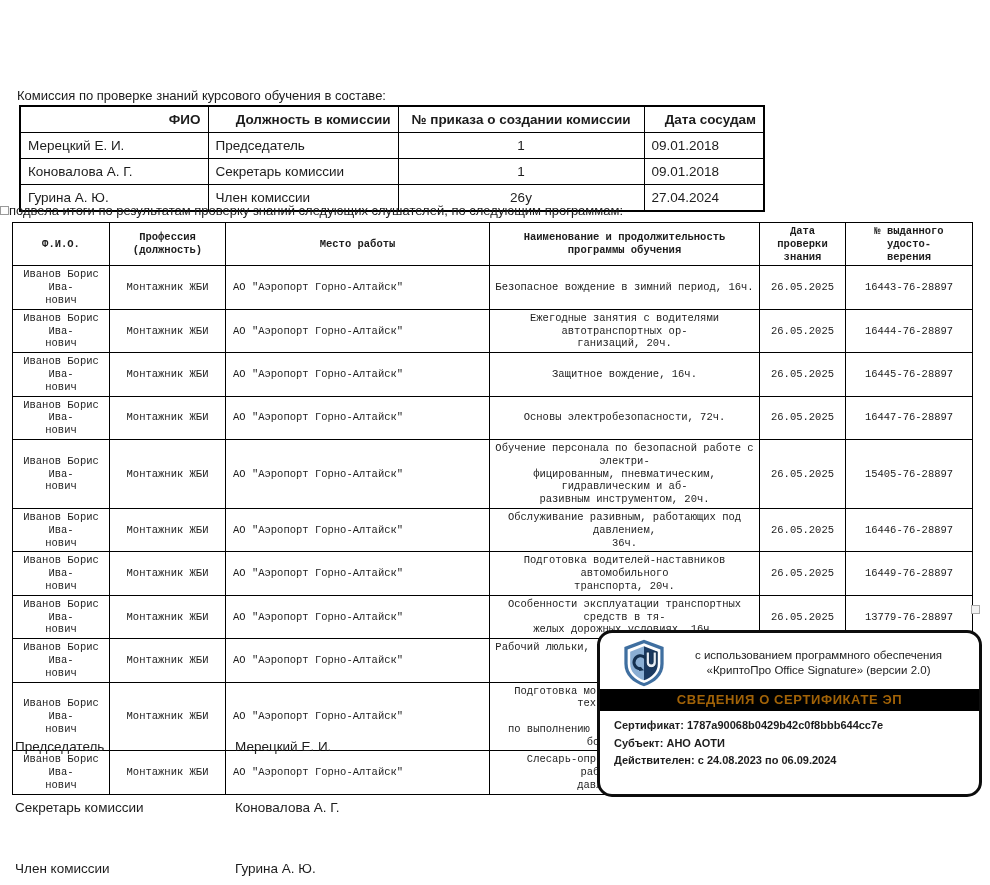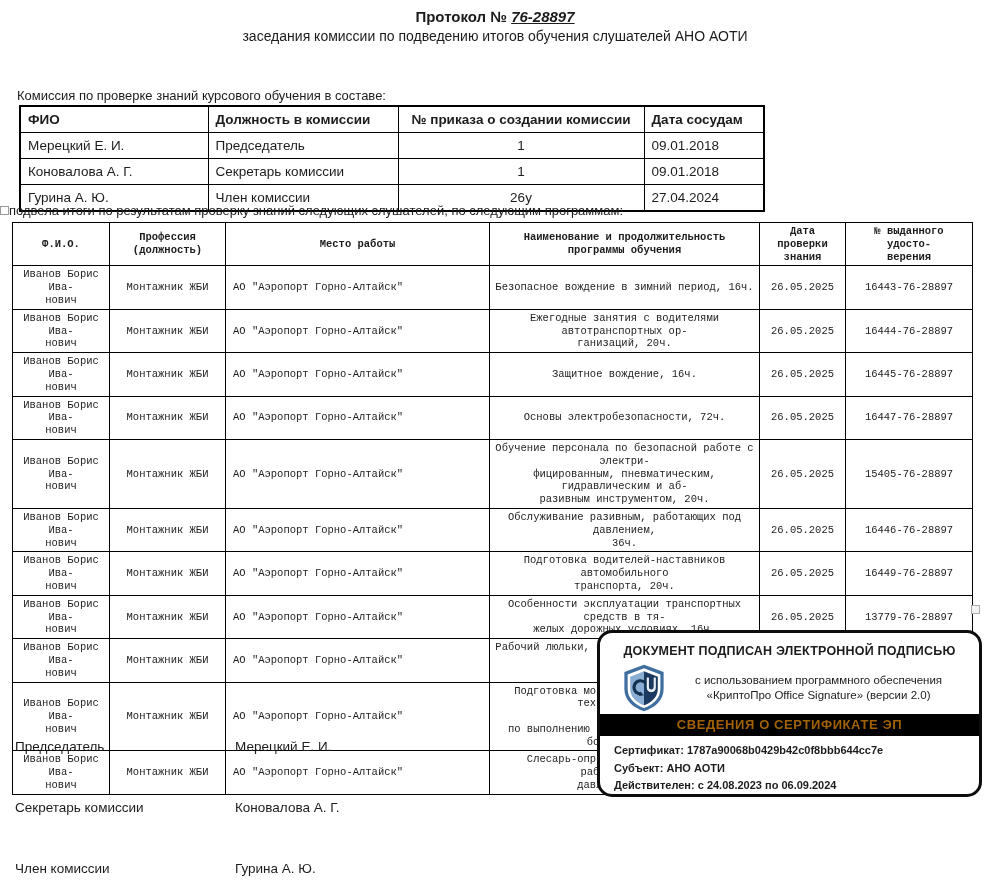--- a/index.html
+++ b/index.html
@@ -24,21 +24,21 @@
   }
   .resize-handle {
     position:absolute; left:971px; top:605px; width:7px; height:7px;
     border:1px solid #aaaaaa; background:#f2f2f2;
   }
 
   
   table { border-collapse:collapse; table-layout:fixed; background:#fff; }
   #table1 { position:absolute; left:19px; top:105px; width:744px; font-size:13.5px; border:2px solid #000; }
   #table1 th, #table1 td { border:1px solid #000; padding:2px 7px; height:21px; vertical-align:middle; overflow:hidden; }
-  #table1 th { text-align:left; }
+  #table1 th { text-align:right; }
   #table1 th:nth-child(3), #table1 td:nth-child(3) { text-align:center; }
 
   #table2 { position:absolute; left:12px; top:222px; width:960px; font-size:10.5px; border:1px solid #000;font-family:Liberation Mono, monospace; }
   #table2 th, #table2 td { border:1px solid #000; padding:2px 4px; line-height:1.22; vertical-align:middle; white-space:pre-line; overflow:hidden; }
   #table2 th { font-weight:bold; text-align:center; }
   #table2 td { text-align:center; }
   #table2 td:nth-child(3) { text-align:left; padding-left:7px; }
 
   
   .stamp {
@@ -61,26 +61,20 @@
   .sig-row { position:absolute; left:0; width:500px; font-size:13.5px; }
   .sig-row .role { position:absolute; left:15px; }
   .sig-row .name { position:absolute; left:235px; }
   .sig-0 { top:739px; } .sig-1 { top:800px; } .sig-2 { top:861px; }
 </style>
 </head>
 <body>
 
 <div id="page">
 
-  <div class="doc-header">
-    <div class="doc-title">
-      <span>Протокол № </span><span class="num">76-28897</span>
-    </div>
-    <div class="doc-subtitle">заседания комиссии по подведению итогов обучения слушателей АНО АОТИ</div>
-  </div>
 
   <div class="intro1">Комиссия по проверке знаний курсового обучения в составе:</div>
 
   <table id="table1">
     <colgroup>
       <col style="width:188px">
         <col style="width:190px">
         <col style="width:246px">
         <col style="width:120px">
     </colgroup>
@@ -249,21 +243,20 @@
 давлением, 36ч.</td>
           <td>26.05.2025</td>
           <td>16452-76-28897</td>
         </tr>
       </tbody>
   </table>
 
   <span class="resize-handle"></span>
 
   <div class="stamp">
-    <div class="stamp-title">ДОКУМЕНТ ПОДПИСАН ЭЛЕКТРОННОЙ ПОДПИСЬЮ</div>
     <div class="stamp-row">
       <svg class="stamp-logo" viewBox="0 0 60 66" xmlns="http://www.w3.org/2000/svg">
         <defs>
           <linearGradient id="half" x1="0" y1="0" x2="1" y2="0">
             <stop offset="0" stop-color="#8aaed3"></stop>
             <stop offset="0.5" stop-color="#8aaed3"></stop>
             <stop offset="0.5" stop-color="#1b3a61"></stop>
             <stop offset="1" stop-color="#1b3a61"></stop>
           </linearGradient>
         </defs>

